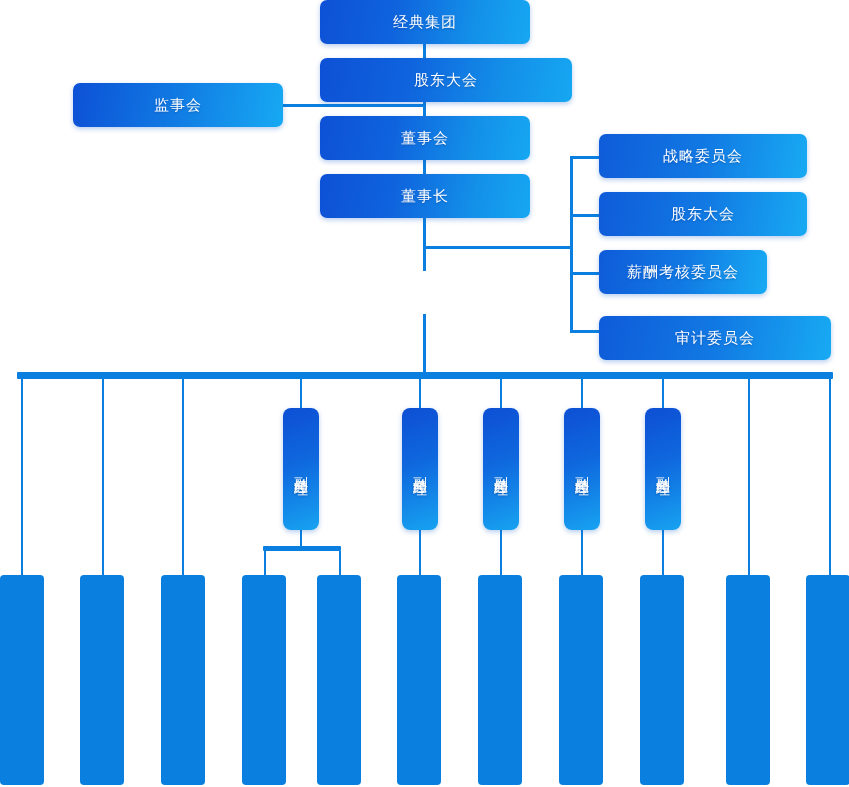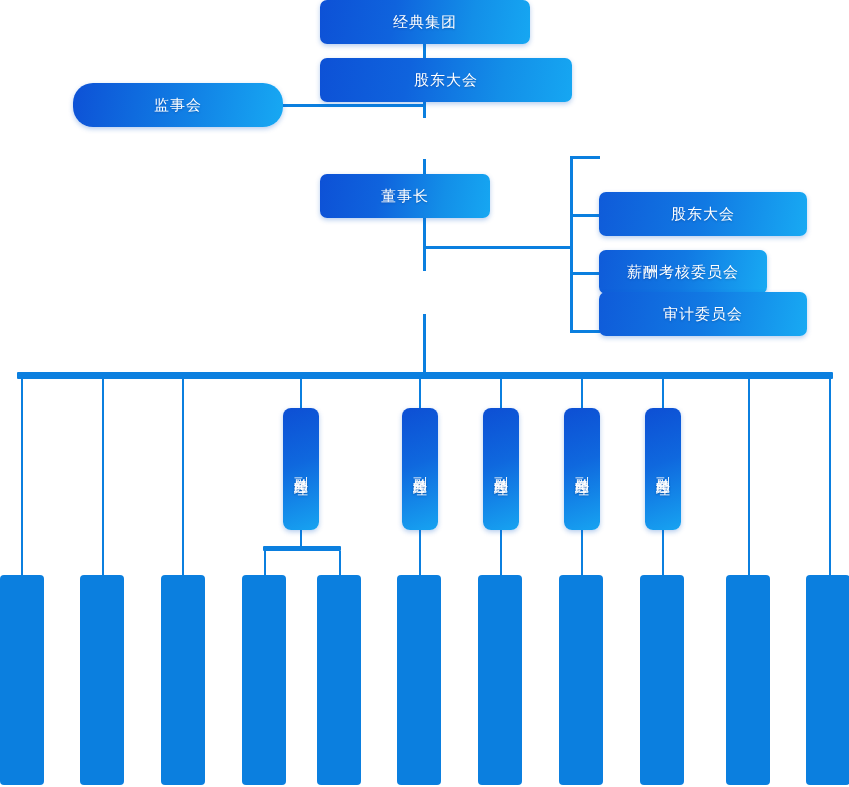--- a/index.html
+++ b/index.html
@@ -124,27 +124,29 @@
   <div class="line-thin-v" style="left:264px; top:551px; height:24px;"></div>
   <div class="line-thin-v" style="left:339px; top:551px; height:24px;"></div>
 
   <div class="line-thin-v" style="left:419px; top:530px; height:45px;"></div>
   <div class="line-thin-v" style="left:500px; top:530px; height:45px;"></div>
   <div class="line-thin-v" style="left:581px; top:530px; height:45px;"></div>
   <div class="line-thin-v" style="left:662px; top:530px; height:45px;"></div>
 
   <div class="node node-wide" style="left:320px; top:0px;   width:210px;">经典集团</div>
   <div class="node node-wide" style="left:320px; top:58px;  width:252px;">股东大会</div>
-  <div class="node node-wide" style="left:320px; top:174px; width:170px;">董事长</div>
+  <div class="node node-wide" style="left:320px; top:116px; width:210px;">董事会</div>
+  <div class="node node-wide" style="left:320px; top:174px; width:210px;">董事长</div>
 
-  <div class="node node-watch" style="left:73px; top:83px; width:210px;border-radius:20px;">监事会</div>
+  <div class="node node-watch" style="left:73px; top:83px; width:210px;">监事会</div>
 
+  <div class="node node-committee" style="left:599px; top:134px; width:208px;">战略委员会</div>
   <div class="node node-committee" style="left:599px; top:192px; width:208px;">股东大会</div>
   <div class="node node-committee" style="left:599px; top:250px; width:168px;">薪酬考核委员会</div>
-  <div class="node node-committee" style="left:599px; top:292px; width:208px;">审计委员会</div>
+  <div class="node node-committee" style="left:599px; top:316px; width:232px;">审计委员会</div>
 
   <div class="node node-vice" style="left:283px; top:408px;">副总经理</div>
   <div class="node node-vice" style="left:402px; top:408px;">副总经理</div>
   <div class="node node-vice" style="left:483px; top:408px;">副总经理</div>
   <div class="node node-vice" style="left:564px; top:408px;">副总经理</div>
   <div class="node node-vice" style="left:645px; top:408px;">副总经理</div>
 
   <div class="node node-leaf" style="left:0px;   top:575px;"></div>
   <div class="node node-leaf" style="left:80px;  top:575px;"></div>
   <div class="node node-leaf" style="left:161px; top:575px;"></div>

